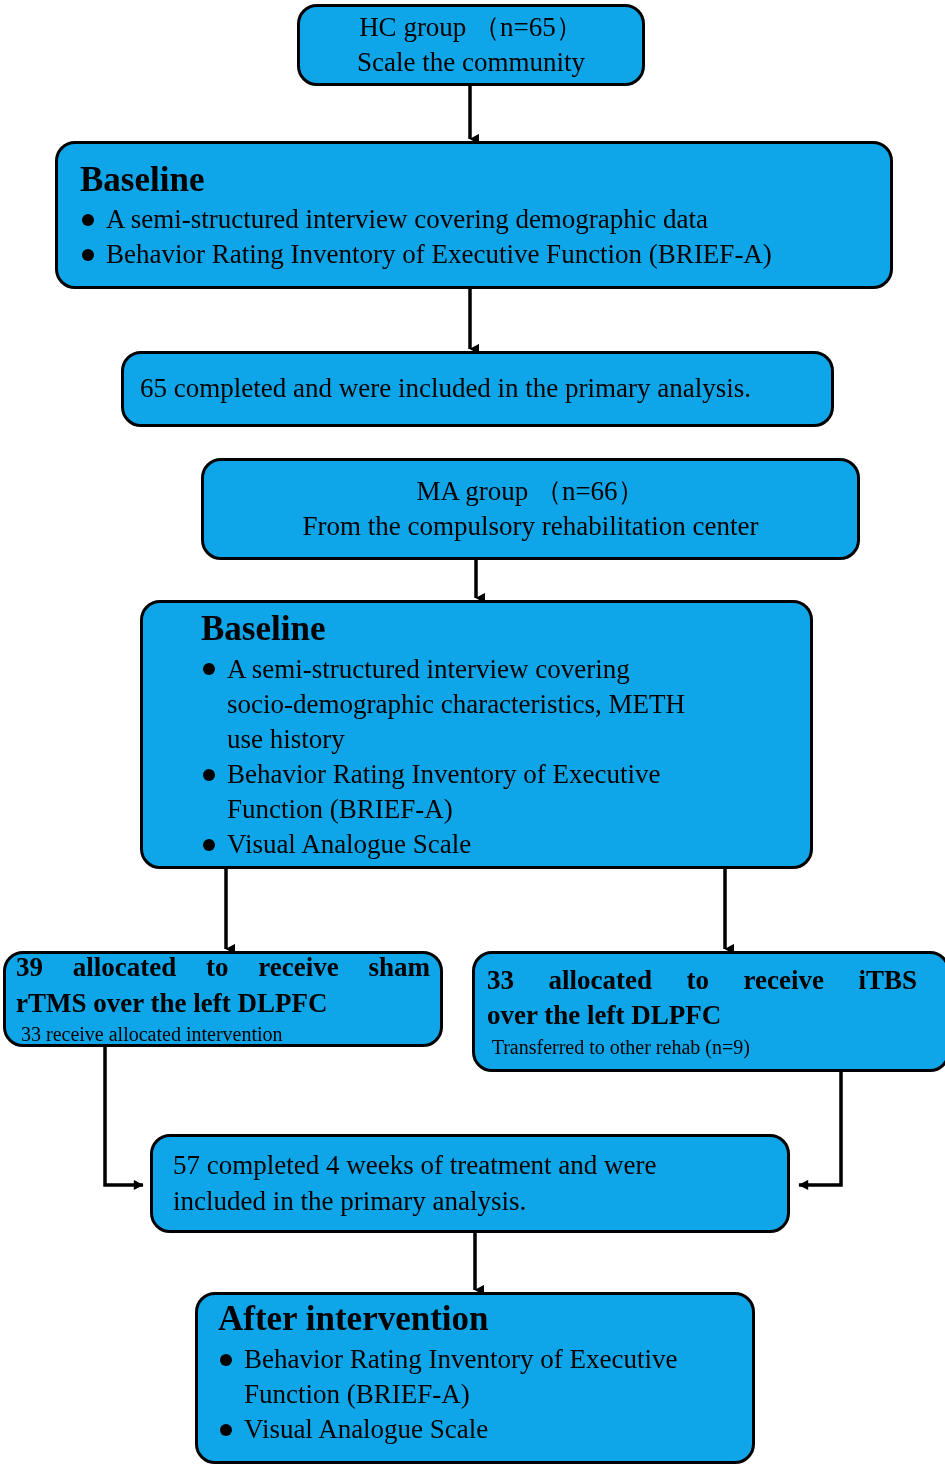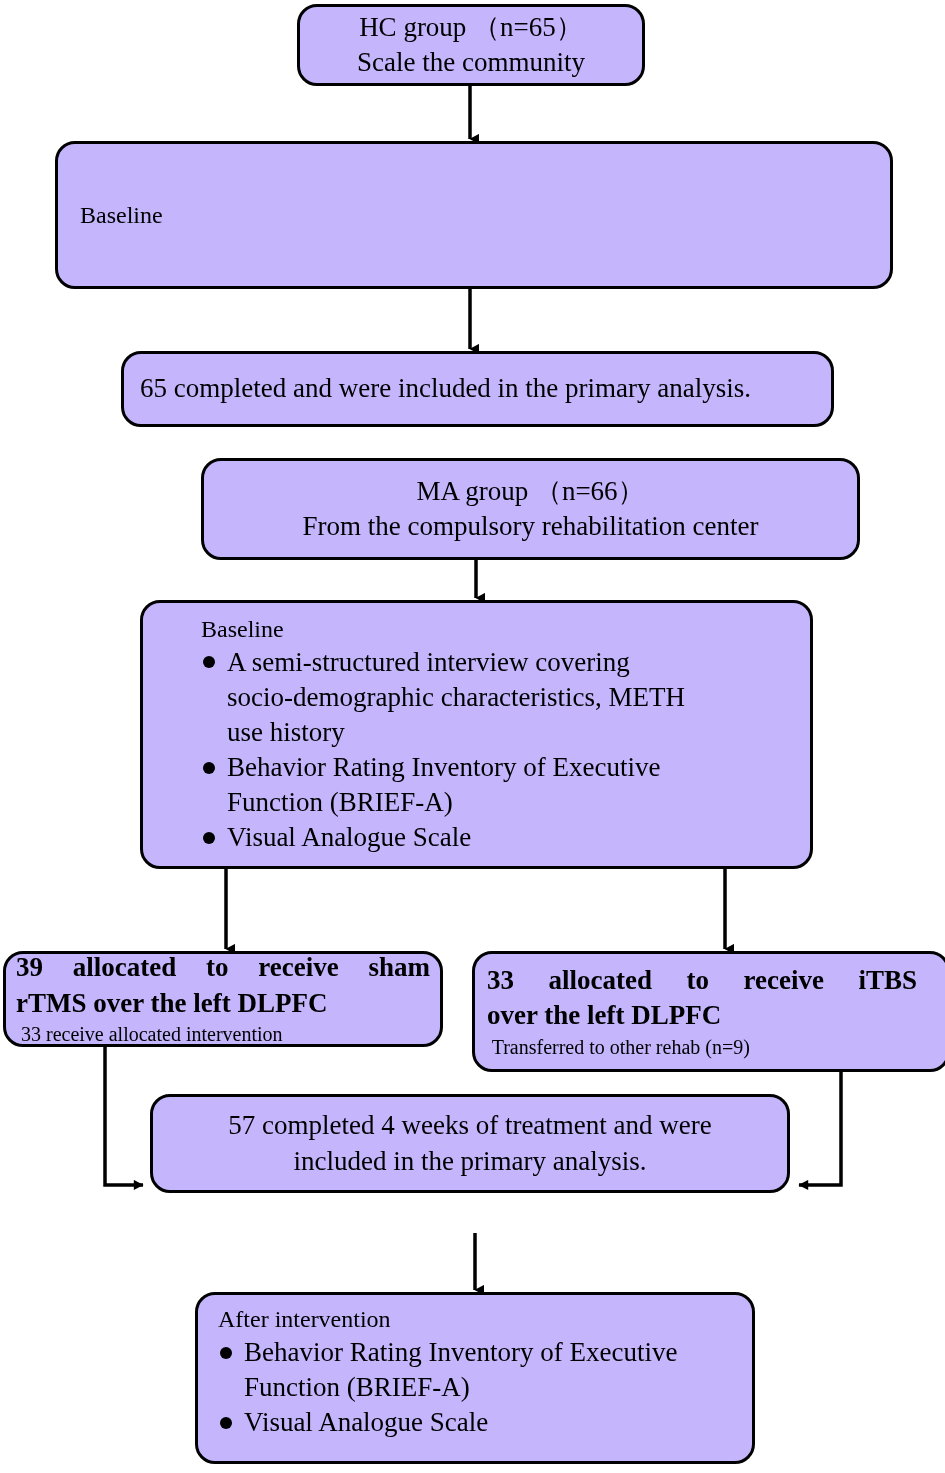--- a/index.html
+++ b/index.html
@@ -14,40 +14,40 @@
     background: #ffffff;
     overflow: hidden;
     font-family: "Liberation Serif", "DejaVu Serif", serif;
     color: #000000;
   }
   .node {
     position: absolute;
     box-sizing: border-box;
     border: 3px solid #000000;
     border-radius: 20px;
-    background: #c4b5fd;
+    background: #0ea5e9;
     z-index: 2;
   }
   .node-inner {
     position: absolute;
     left: 0; right: 0; top: 0; bottom: 0;
     display: flex;
     flex-direction: column;
     justify-content: center;
   }
   .line {
     font-size: 27px;
     line-height: 1.30;
     white-space: pre;
   }
   .center .line { text-align: center; }
   .pad-h { padding: 0 16px; }
   .heading {
-    font-weight: normal;
-    font-size: 24px;
+    font-weight: bold;
+    font-size: 35px;
     line-height: 1.28;
   }
   .bullet-list {
     list-style: none;
     margin: 0;
     padding: 0;
   }
   .bullet-item {
     position: relative;
     padding-left: 26px;
@@ -127,20 +127,30 @@
   <div class="node center" style="left:297px; top:4px; width:348px; height:82px;">
     <div class="node-inner pad-h">
       <div class="line">HC group （n=65）</div>
       <div class="line">Scale the community</div>
     </div>
   </div>
 
   <div class="node" style="left:55px; top:141px; width:838px; height:148px;">
     <div class="node-inner" style="padding:0 22px;">
       <div class="heading">Baseline</div>
+      <ul class="bullet-list">
+        <li class="bullet-item">
+          <span class="dot"></span>
+          <span>A semi-structured interview covering demographic data</span>
+        </li>
+        <li class="bullet-item">
+          <span class="dot"></span>
+          <span>Behavior Rating Inventory of Executive Function (BRIEF-A)</span>
+        </li>
+      </ul>
     </div>
   </div>
 
   <div class="node" style="left:121px; top:351px; width:713px; height:76px;">
     <div class="node-inner" style="padding:0 16px;">
       <div class="line">65 completed and were included in the primary analysis.</div>
     </div>
   </div>
 
   <div class="node center" style="left:201px; top:458px; width:659px; height:102px;">
@@ -182,21 +192,21 @@
   </div>
 
   <div class="node" style="left:472px; top:951px; width:478px; height:121px;">
     <div class="node-inner" style="padding:0 12px;">
       <div class="bold-line just" style="max-width:430px;">33 allocated to receive iTBS</div>
       <div class="bold-line">over the left DLPFC</div>
       <div class="sub-line"> Transferred to other rehab (n=9)</div>
     </div>
   </div>
 
-  <div class="node" style="left:150px; top:1094px; width:640px; height:99px;text-align:center;">
+  <div class="node" style="left:150px; top:1134px; width:640px; height:99px;">
     <div class="node-inner" style="padding:0 20px;">
       <div class="line">57 completed 4 weeks of treatment and were</div>
       <div class="line">included in the primary analysis.</div>
     </div>
   </div>
 
   <div class="node" style="left:195px; top:1292px; width:560px; height:172px;">
     <div class="node-inner" style="padding:0 18px 12px 20px;border-radius:19px;">
       <div class="heading">After intervention</div>
       <ul class="bullet-list">

